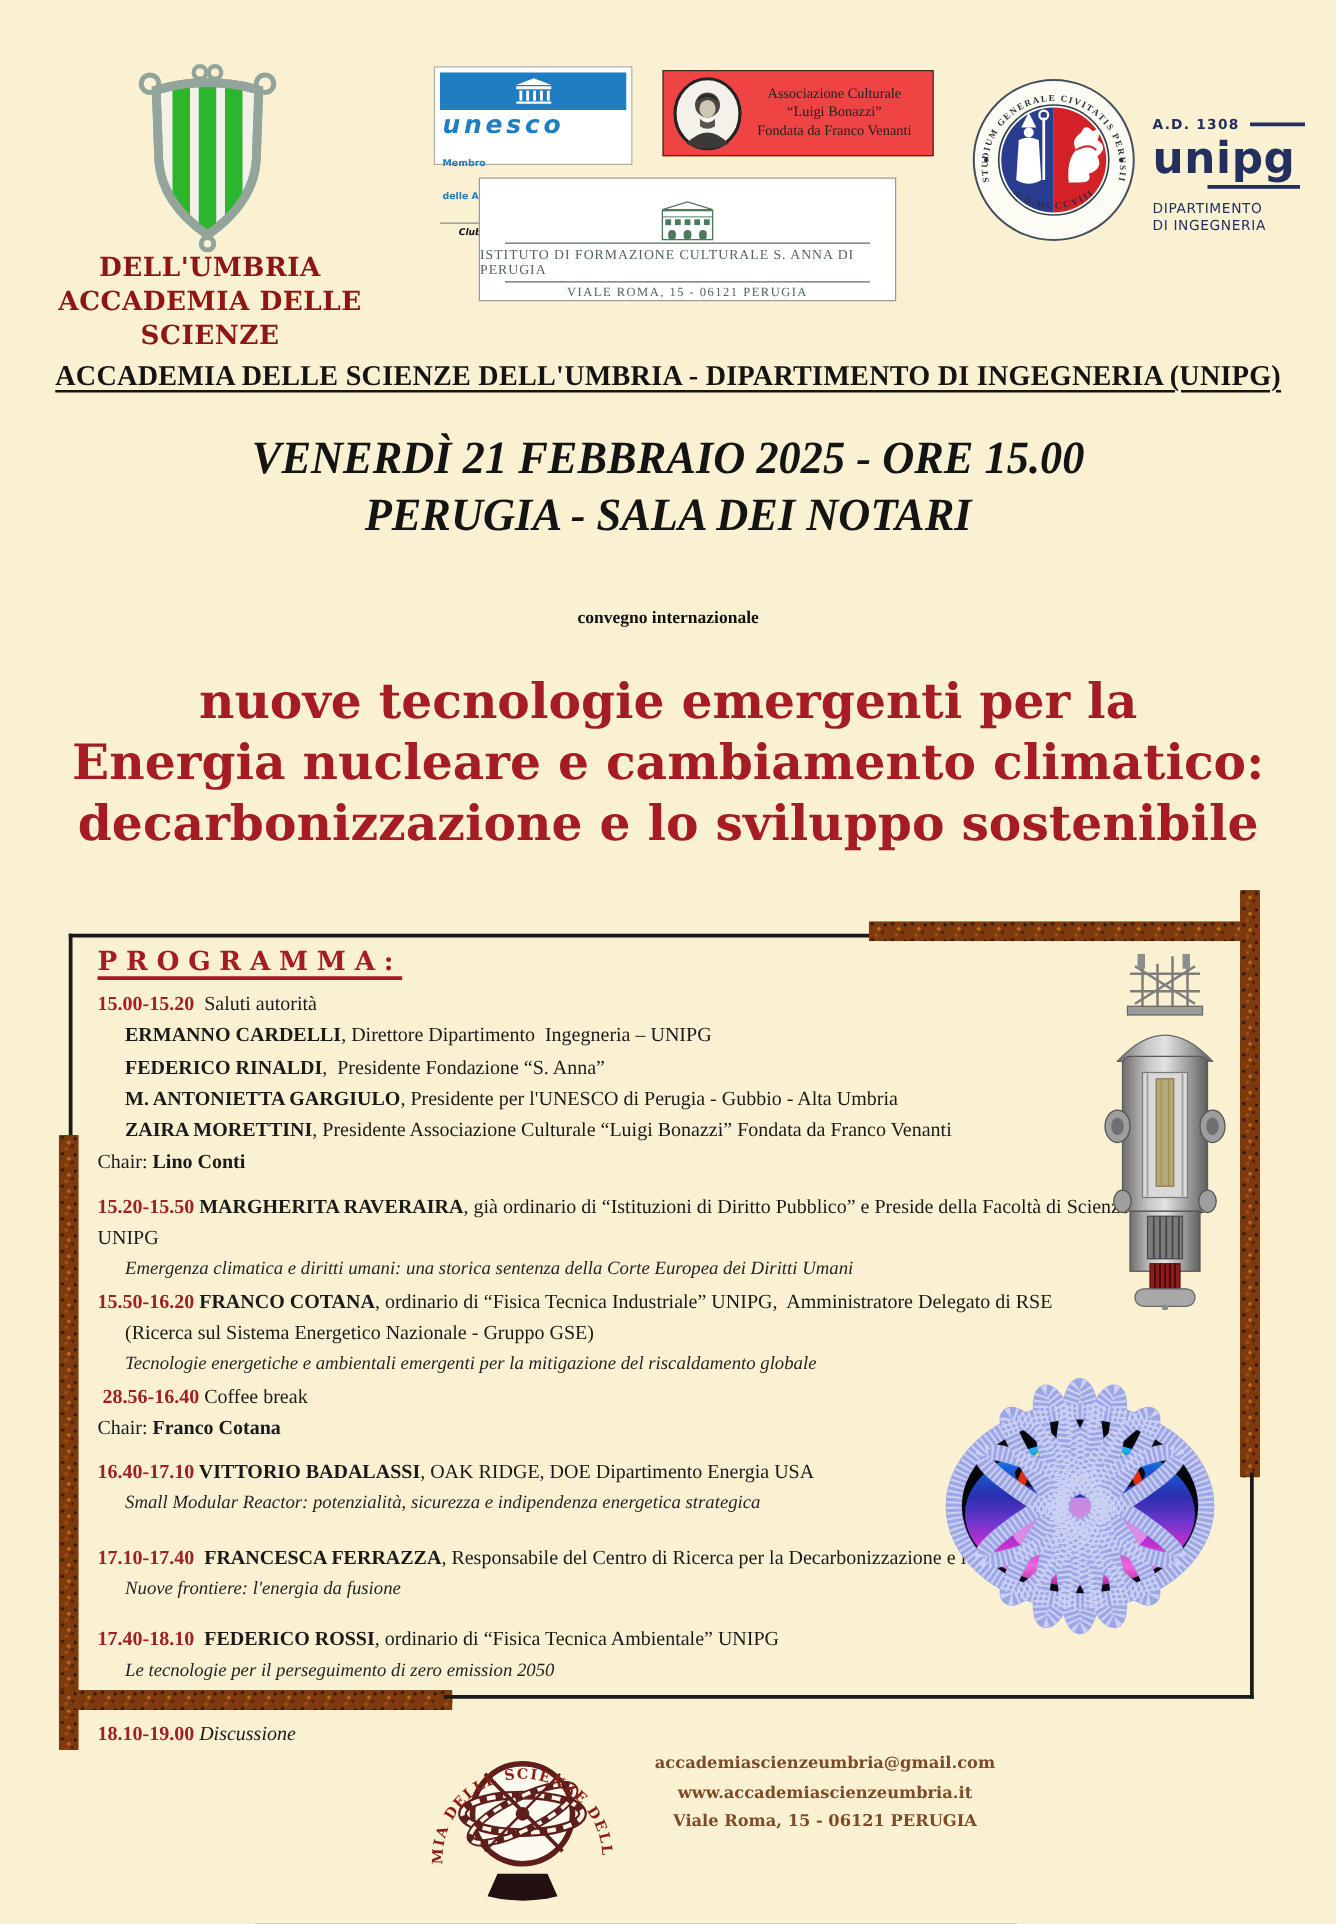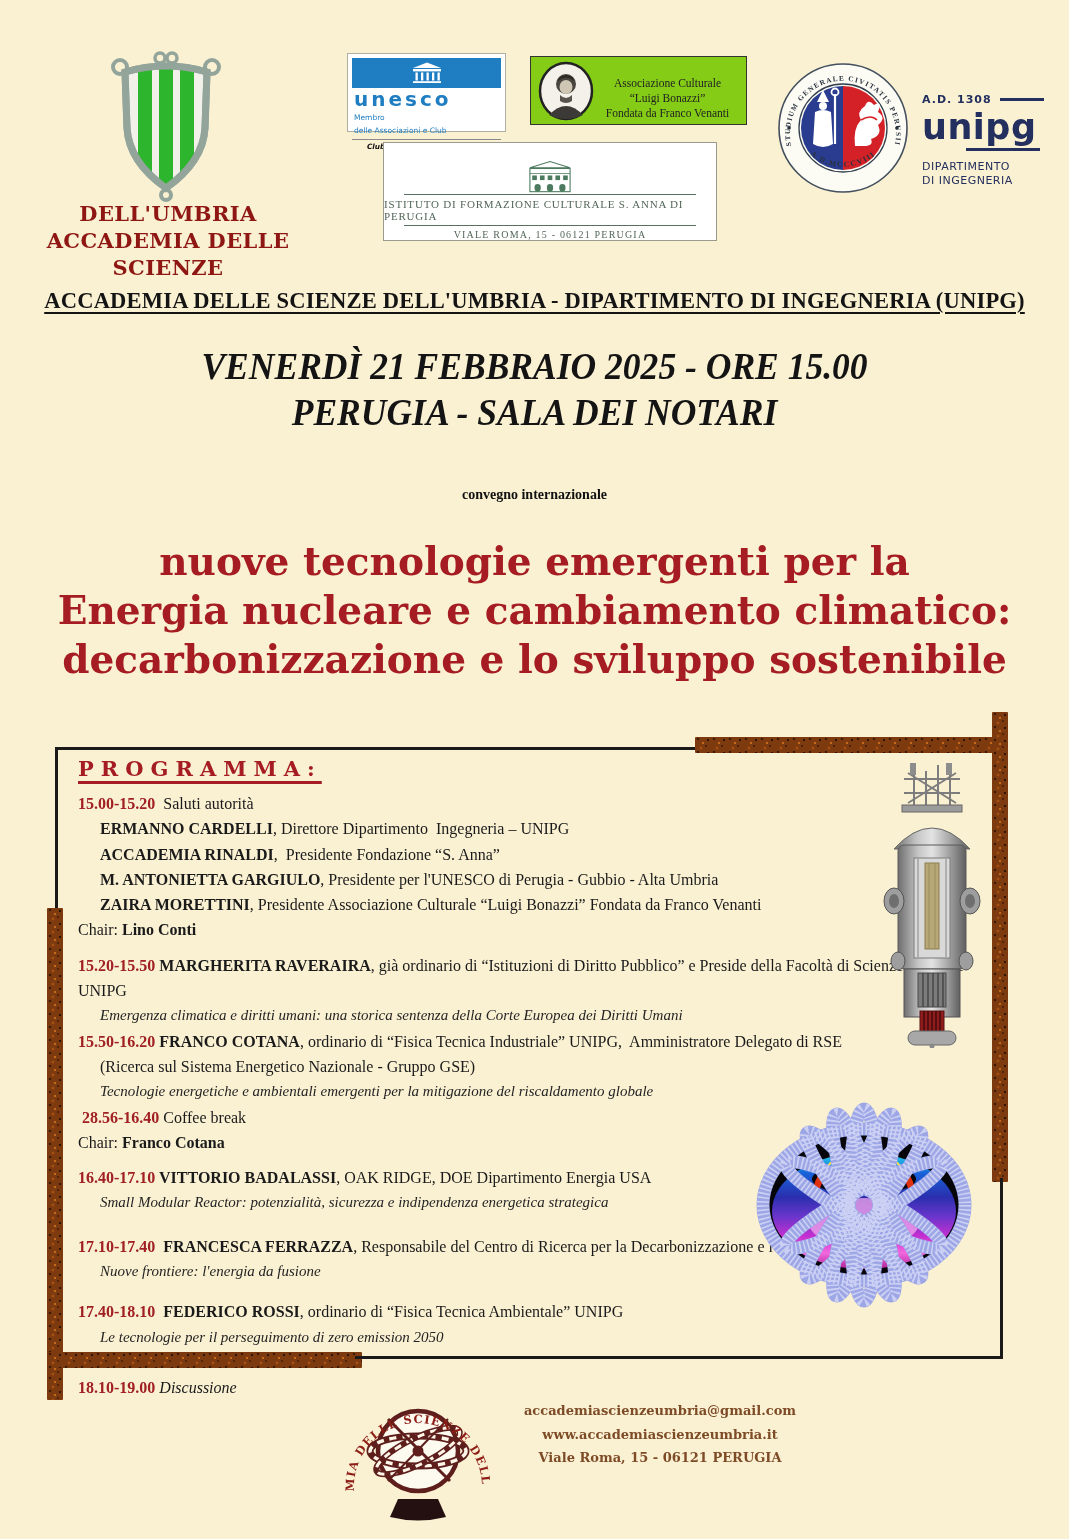--- a/index.html
+++ b/index.html
@@ -12,27 +12,27 @@
   body{background:#888;font-family:"Liberation Serif",serif;}
   .poster{position:relative;width:1069px;height:1539px;background:var(--bg);overflow:hidden;margin:0 auto;}
   .abs{position:absolute}
 
   
   .org-title{left:18px;top:200px;width:300px;text-align:center;color:var(--accademia-red);
     font-family:"DejaVu Serif",serif;font-weight:bold;font-size:21px;line-height:27px;letter-spacing:.4px;}
   .unesco-box{left:347px;top:53px;width:159px;height:79px;background:#fff;border:1px solid #b0b0a2;}
   .unesco-band{margin:4px 4px 0;height:30px;background:var(--unesco-blue);display:flex;align-items:center;justify-content:center;}
   .unesco-word{margin:1px 6px 0;color:var(--unesco-blue);font-family:"DejaVu Sans",sans-serif;
-    font-weight:bold;font-size:20px;letter-spacing:3px;line-height:21px;}
-  .unesco-member{margin:4px 6px;color:var(--unesco-blue);font-family:"DejaVu Sans",sans-serif;
-    font-weight:normal;font-size:7.5px;line-height:8.5px;}
+    font-weight:bold;font-size:20px;letter-spacing:3px;line-height:21px;font-style:italic;}
+  .unesco-member{margin:17px 6px;color:var(--unesco-blue);font-family:"DejaVu Sans",sans-serif;
+    font-weight:bold;font-size:7.5px;line-height:8.5px;}
   .unesco-club{margin:2px 4px 0;border-top:1px solid #8a8a8a;padding-top:2px;
     font-family:"DejaVu Sans",sans-serif;font-weight:bold;font-style:italic;font-size:7.3px;color:#111;text-align:center;}
-  .bonazzi-box{left:530px;top:56px;width:217px;height:69px;background:#84cc16;border:1.5px solid #333;
-    display:flex;align-items:flex-end;padding:3px 6px;}
+  .bonazzi-box{left:530px;top:56px;width:217px;height:69px;background:#ef4444;border:1.5px solid #333;
+    display:flex;align-items:center;padding:3px 6px;}
   .bonazzi-text{flex:1;text-align:center;font-size:11.5px;line-height:15px;color:#222;}
   .unipg-block{left:922px;top:93px;width:122px;color:var(--navy);font-family:"DejaVu Sans",sans-serif;}
   .unipg-row1{display:flex;align-items:center;font-size:11px;font-weight:bold;letter-spacing:1px;}
   .unipg-row1 .rule{flex:1;height:3px;background:var(--navy);margin-left:8px;}
   .unipg-word{font-size:35px;font-weight:bold;letter-spacing:.5px;line-height:38px;margin-top:2px;}
   .unipg-under{width:74px;height:3px;background:var(--navy);margin-top:2px;margin-left:44px;}
   .unipg-dept{margin-top:9px;font-size:11px;letter-spacing:.5px;line-height:14px;font-weight:500;}
   .istituto-box{left:383px;top:142px;width:334px;height:99px;background:#fff;border:1px solid #9a9a8e;
     display:flex;flex-direction:column;align-items:center;padding-top:17px;}
   .ist-rule{width:88%;border-top:1.4px solid #5a6f60;}
@@ -223,21 +223,21 @@
   <div class="abs bar-speckle" style="left:47px;top:908px;width:16px;height:492px"></div>
   <div class="abs bar-speckle" style="left:47px;top:1352px;width:315px;height:16px"></div>
   <div class="abs bar-black" style="left:355px;top:1356px;width:648px;height:3px"></div>
   <div class="abs bar-black" style="left:1000px;top:1178px;width:3px;height:181px"></div>
 
   <div class="abs program">
     <div class="prog-heading">PROGRAMMA:</div>
     <div>
         <div class="prog-line entry"><span class="seg-time">15.00-15.20  </span><span class="seg-plain">Saluti autorità</span></div>
         <div class="prog-line entry indent"><span class="seg-name">ERMANNO CARDELLI</span><span class="seg-plain">, Direttore Dipartimento  Ingegneria – UNIPG</span></div>
-        <div class="prog-line entry indent"><span class="seg-name">ACCADEMIA RINALDI</span><span class="seg-plain">,  Presidente Fondazione “S. Anna”</span></div>
+        <div class="prog-line entry indent"><span class="seg-name">FEDERICO RINALDI</span><span class="seg-plain">,  Presidente Fondazione “S. Anna”</span></div>
         <div class="prog-line entry indent"><span class="seg-name">M. ANTONIETTA GARGIULO</span><span class="seg-plain">, Presidente per l'UNESCO di Perugia - Gubbio - Alta Umbria</span></div>
         <div class="prog-line entry indent"><span class="seg-name">ZAIRA MORETTINI</span><span class="seg-plain">, Presidente Associazione Culturale “Luigi Bonazzi” Fondata da Franco Venanti</span></div>
         <div class="prog-line entry"><span class="seg-plain">Chair: </span><span class="seg-name">Lino Conti</span></div>
         <div class="prog-line entry gap-a"><span class="seg-time">15.20-15.50 </span><span class="seg-name">MARGHERITA RAVERAIRA</span><span class="seg-plain">, già ordinario di “Istituzioni di Diritto Pubblico” e Preside della Facoltà di Scienze Politiche UNIPG</span></div>
         <div class="prog-line italic indent"><span class="seg-plain">Emergenza climatica e diritti umani: una storica sentenza della Corte Europea dei Diritti Umani</span></div>
         <div class="prog-line entry"><span class="seg-time">15.50-16.20 </span><span class="seg-name">FRANCO COTANA</span><span class="seg-plain">, ordinario di “Fisica Tecnica Industriale” UNIPG,  Amministratore Delegato di RSE</span></div>
         <div class="prog-line entry indent"><span class="seg-plain">(Ricerca sul Sistema Energetico Nazionale - Gruppo GSE)</span></div>
         <div class="prog-line italic indent"><span class="seg-plain">Tecnologie energetiche e ambientali emergenti per la mitigazione del riscaldamento globale</span></div>
         <div class="prog-line entry"><span class="seg-time"> 28.56-16.40 </span><span class="seg-plain">Coffee break</span></div>
         <div class="prog-line entry"><span class="seg-plain">Chair: </span><span class="seg-name">Franco Cotana</span></div>

